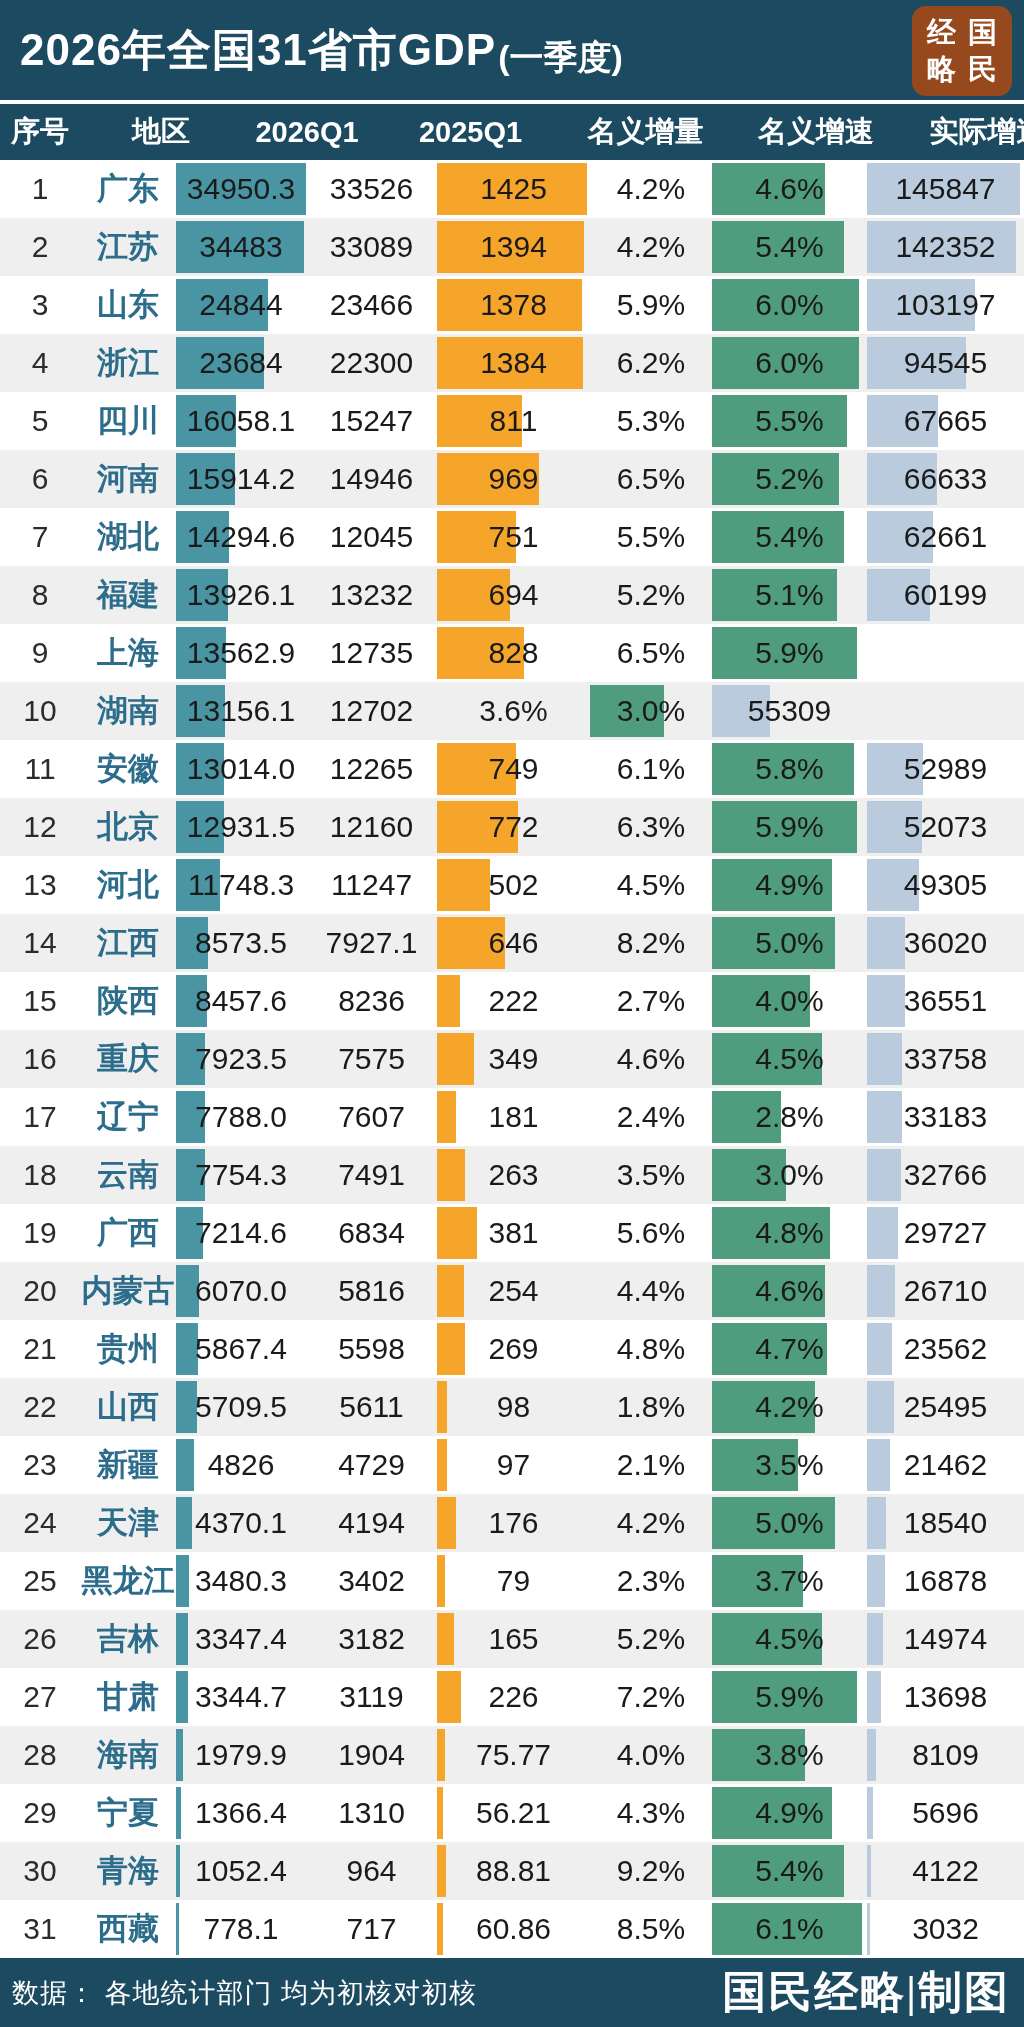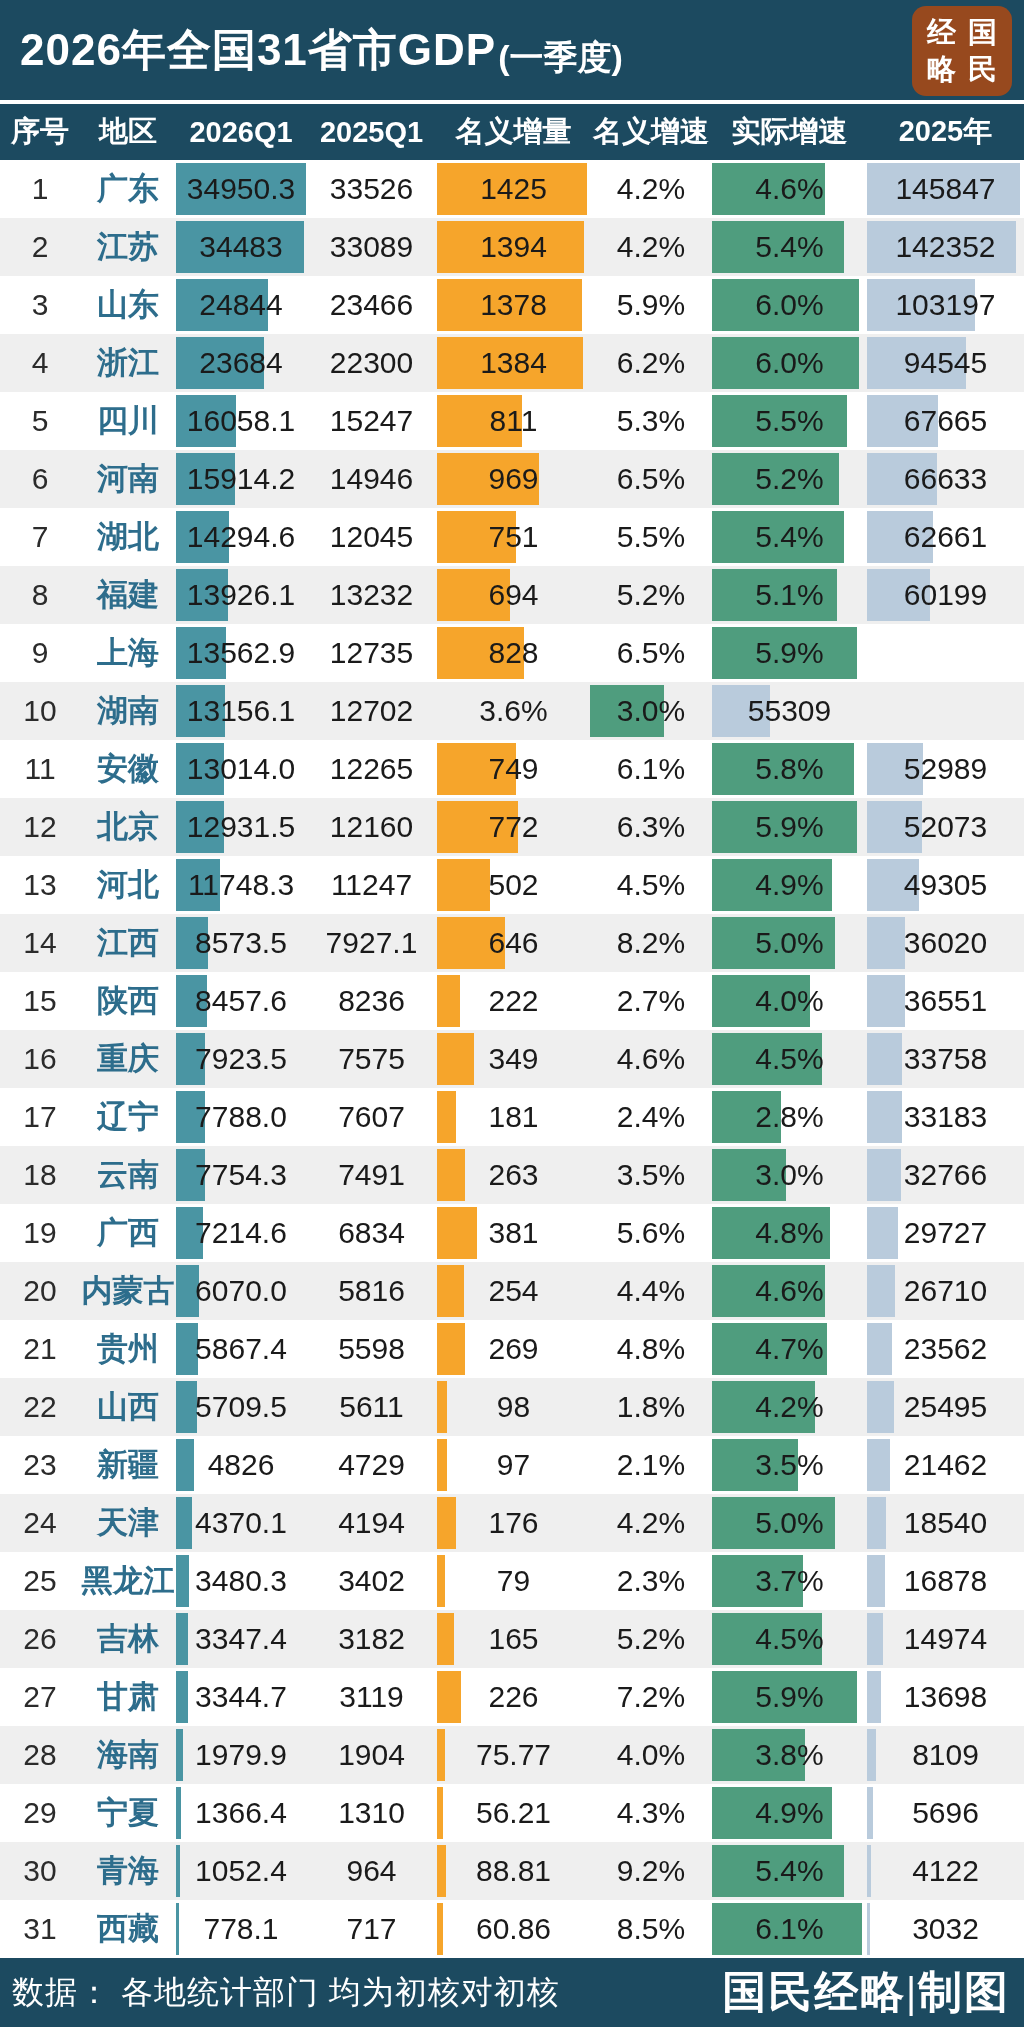--- a/index.html
+++ b/index.html
@@ -31,21 +31,21 @@
   }
   .sep{height:4px;background:#ffffff;}
 
   
   .grid-row{
     display:grid;
     grid-template-columns:80px 96px 130px 131px 153px 122px 155px 157px;
     width:1024px;box-sizing:border-box;
   }
   .thead{
-    height:56px;background:#1c4a60;align-items:center;
+    height:56px;background:#1c4a60;align-items:center;gap:33px;
   }
   .thead .hcell{
     color:#ffffff;font-size:29px;font-weight:bold;text-align:center;
     white-space:nowrap;
   }
   .trow{height:58px;background:#ffffff;}
   .trow.alt{background:#efefef;}
   .cell{
     position:relative;display:flex;align-items:center;justify-content:center;
     font-size:30px;color:#1a1a1a;white-space:nowrap;
@@ -55,21 +55,21 @@
   }
   .cell .val{position:relative;z-index:1;}
   .cell-rank{color:#2b2b2b;}
   .cell-region .val{font-weight:bold;color:#2d6d8c;font-size:31px;}
 
   
   .footer{
     height:69px;background:#1c4a60;display:flex;align-items:center;
     justify-content:space-between;padding:0 14px 0 12px;box-sizing:border-box;
   }
-  .footer-note{color:#ffffff;font-size:32px;letter-spacing:1px;}
+  .footer-note{color:#ffffff;font-size:27px;letter-spacing:1px;}
   .footer-credit{
     color:#ffffff;font-size:44px;font-weight:bold;
     font-family:"Liberation Serif","DejaVu Serif",serif;letter-spacing:2px;
   }
 </style>
 </head>
 <body>
 
 <div class="poster">
 

